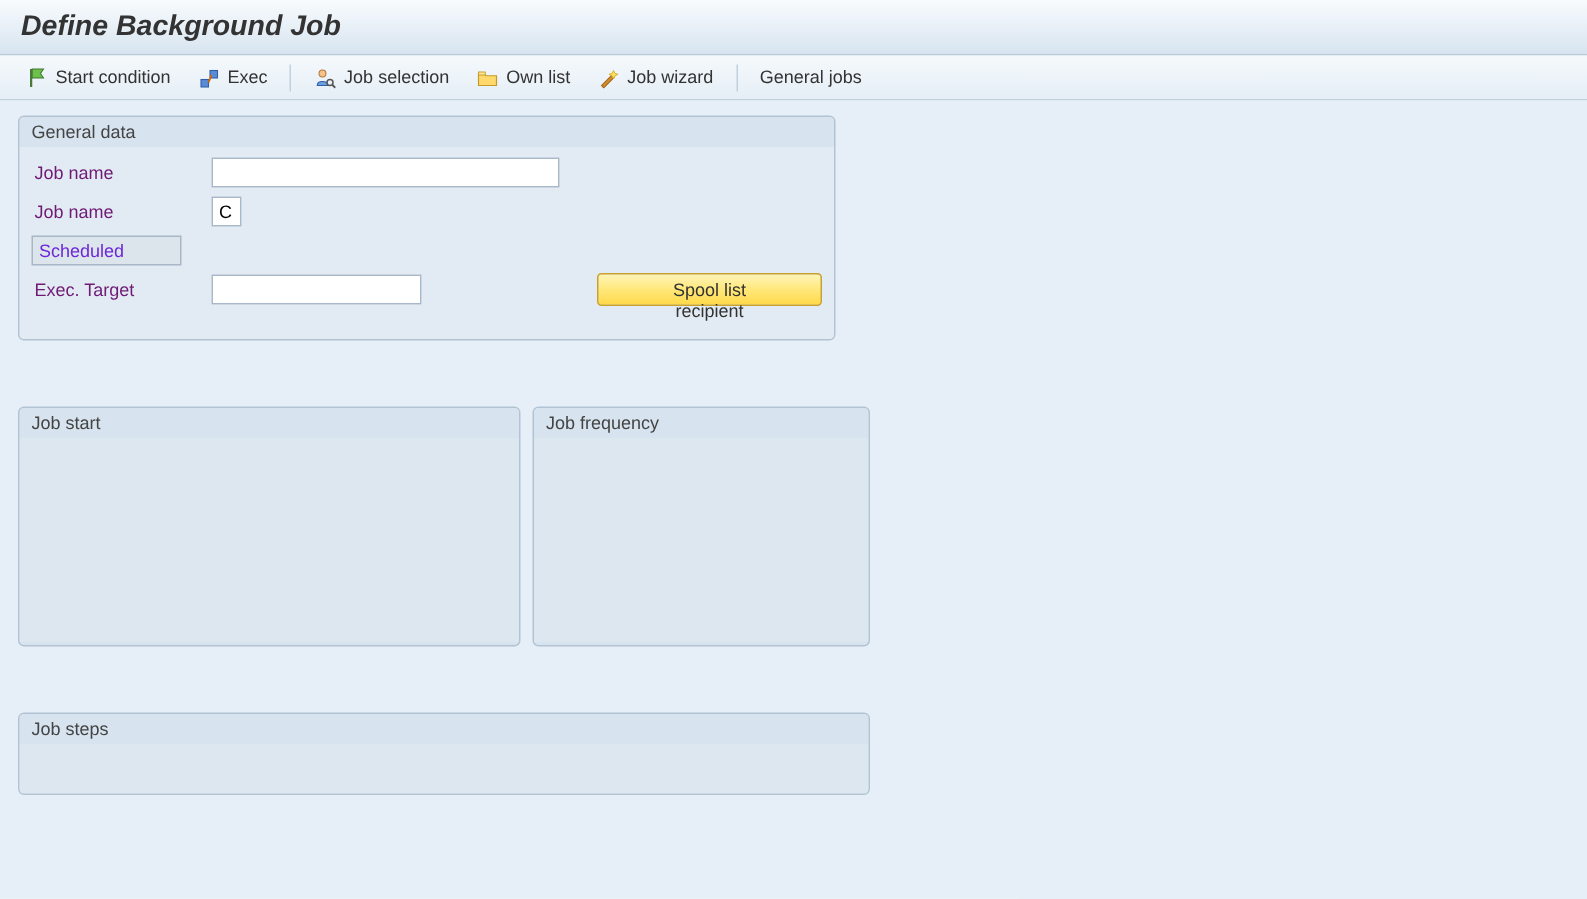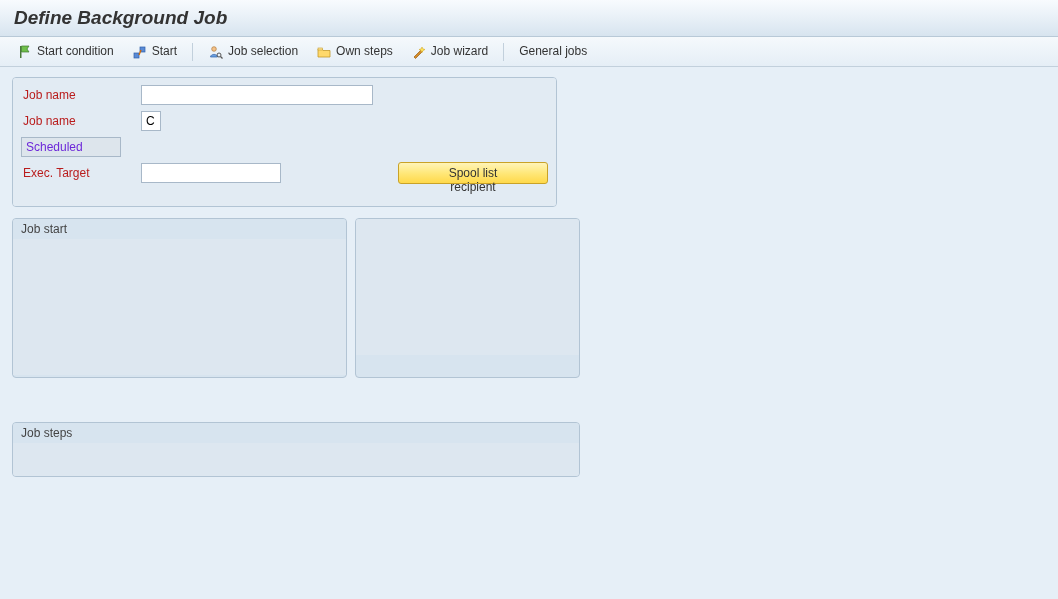--- a/index.html
+++ b/index.html
@@ -86,21 +86,21 @@
     }
     .form-label {
       width: 120px;
       background: #d9e4ee;
       padding: 3px 6px;
       border: 1px solid #c6d3df;
       border-right: none;
       height: 22px;
       display: flex;
       align-items: center;
-      color: #b91c1c;
+      color: #701a75;
     }
     .form-label.nobg {
       background: transparent;
       border: none;
       padding-left: 2px;
     }
     .text-input {
       border: 1px solid #a8b8c8;
       background: #fff;
       height: 20px;
@@ -125,21 +125,21 @@
       font-size: 12px;
       cursor: pointer;
       color: #333;
       height: 22px;
       width: 150px;
       text-align: center;
     }
     .row2 {
       display: flex;
       gap: 8px;
-      margin-top: 11px;
+      margin-top: 44px;
     }
     .job-start { width: 335px; height: 160px; }
     .job-freq  { width: 225px; height: 160px; }
     .job-steps { width: 568px; height: 55px; margin-top: 44px; }
     .empty-body { height: calc(100% - 22px); background: #dde7f0; }
     
     svg { display: block; }
   </style>
 </head>
 <body>
@@ -160,21 +160,21 @@
   </div>
 
   <div class="tb-btn">
     <span class="icon">
       <svg width="16" height="16" viewBox="0 0 16 16">
         <rect x="2" y="9" width="5" height="5" fill="#5a8bd6" stroke="#2f5fa8" stroke-width="0.7"></rect>
         <rect x="8" y="3" width="5" height="5" fill="#5a8bd6" stroke="#2f5fa8" stroke-width="0.7"></rect>
         <path d="M7 11 L9 6" stroke="#d46b00" stroke-width="1.3"></path>
       </svg>
     </span>
-    <span>Start</span>
+    <span>Exec</span>
   </div>
 
   <span class="tb-sep"></span>
 
   <div class="tb-btn">
     <span class="icon">
       <svg width="16" height="16" viewBox="0 0 16 16">
         <circle cx="6" cy="5" r="2.3" fill="#f4c28a" stroke="#b07a3a" stroke-width="0.7"></circle>
         <path d="M2.5 13 C2.5 9.5 9.5 9.5 9.5 13 Z" fill="#6aa0e0" stroke="#2f5fa8" stroke-width="0.7"></path>
         <circle cx="11" cy="11" r="2" fill="none" stroke="#555" stroke-width="1"></circle>
@@ -184,21 +184,21 @@
     <span>Job selection</span>
   </div>
 
   <div class="tb-btn">
     <span class="icon">
       <svg width="16" height="16" viewBox="0 0 16 16">
         <path d="M2 5 L6 5 L7 6.5 L14 6.5 L14 13 L2 13 Z" fill="#ffd96b" stroke="#c49a2a" stroke-width="0.8"></path>
         <rect x="2" y="4" width="4.5" height="2" fill="#ffe699" stroke="#c49a2a" stroke-width="0.6"></rect>
       </svg>
     </span>
-    <span>Own steps</span>
+    <span>Own list</span>
   </div>
 
   <div class="tb-btn">
     <span class="icon">
       <svg width="16" height="16" viewBox="0 0 16 16">
         <path d="M3 13 L10 6 L11.5 7.5 L4.5 14.5 Z" fill="#d48b2a" stroke="#9a5f12" stroke-width="0.7"></path>
         <path d="M11 3 L12 5 L14 5.5 L12 6.5 L11 8.5 L10 6.5 L8 5.5 L10 5 Z" fill="#ffe45a" stroke="#d4a92a" stroke-width="0.6"></path>
       </svg>
     </span>
     <span>Job wizard</span>
@@ -207,20 +207,21 @@
   <span class="tb-sep"></span>
 
   <div class="tb-btn">
     <span>General jobs</span>
   </div>
 </div>
 
 <div class="content-area">
 
   <div class="groupbox general-data">
+    <div class="group-title">General data</div>
     <div class="group-body">
 
       <div class="form-row">
         <div class="form-label nobg">Job name</div>
         <input type="text" class="text-input" style="width: 232px;" value="">
       </div>
 
       <div class="form-row">
         <div class="form-label nobg">Job name</div>
         <input type="text" class="text-input" style="width: 20px;" value="C">
@@ -239,20 +240,21 @@
 
     </div>
   </div>
 
   <div class="row2">
     <div class="groupbox job-start">
       <div class="group-title">Job start</div>
       <div class="empty-body"></div>
     </div>
     <div class="groupbox job-freq">
+      <div class="group-title">Job frequency</div>
       <div class="empty-body"></div>
     </div>
   </div>
 
   <div class="groupbox job-steps">
     <div class="group-title">Job steps</div>
     <div class="empty-body" style="height:33px"></div>
   </div>
 
 </div>

